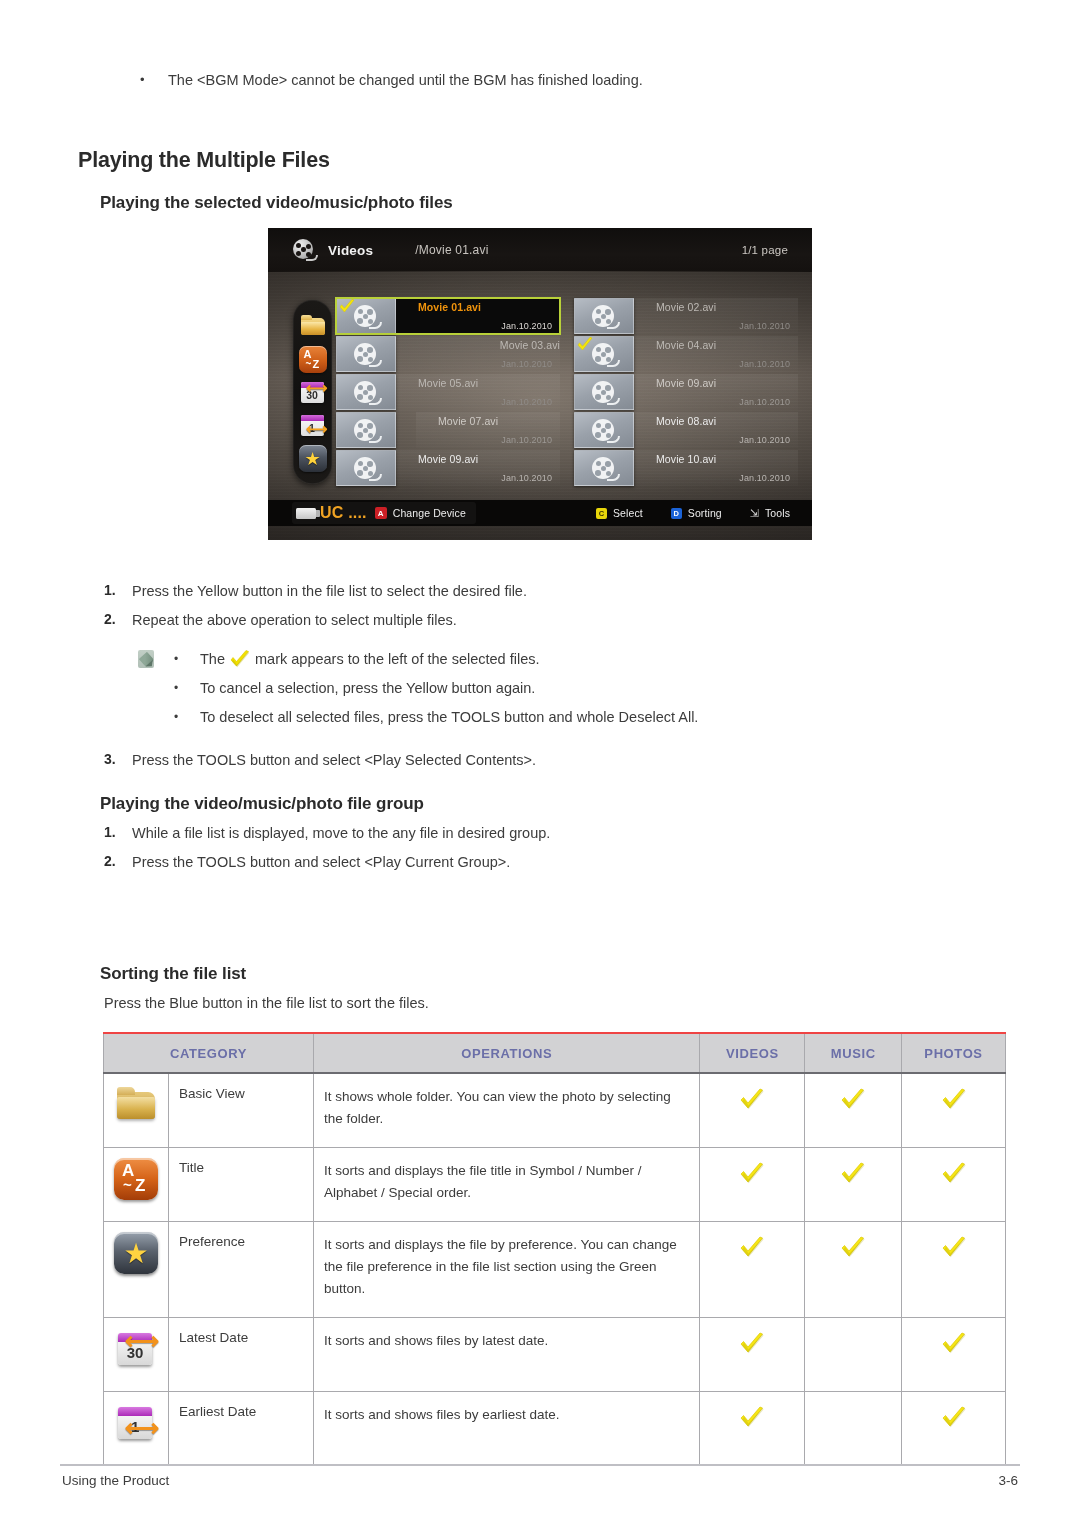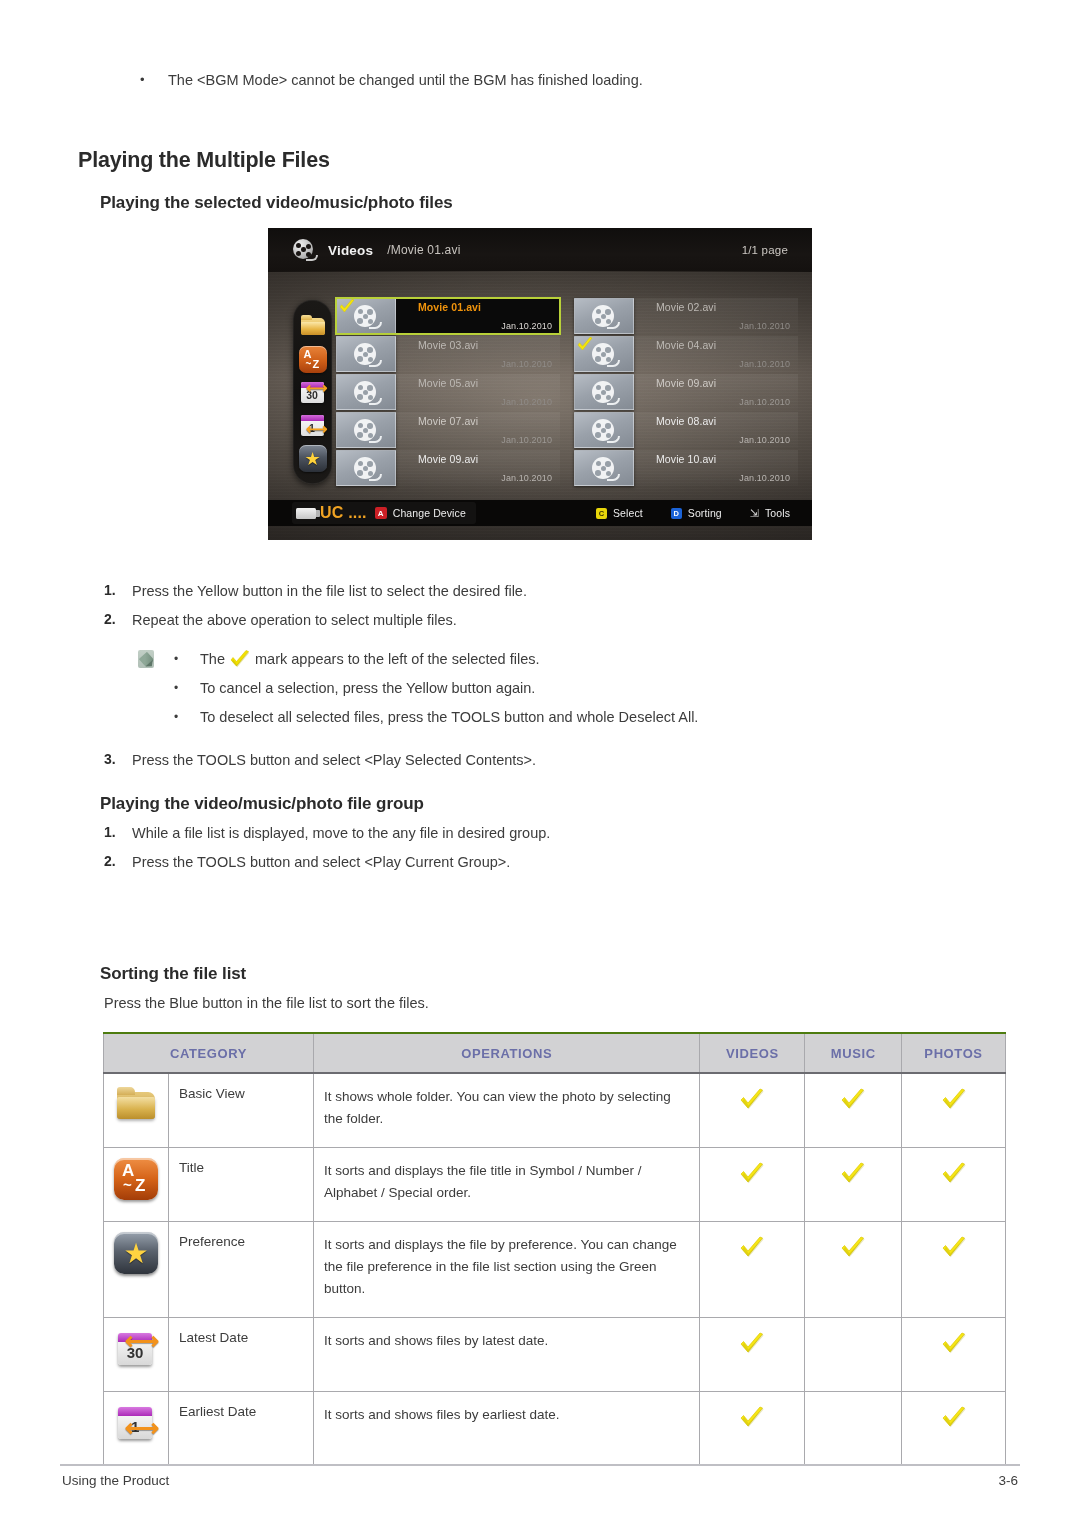--- a/index.html
+++ b/index.html
@@ -68,21 +68,21 @@
   .reel-ic .h1 { width:5px; height:5px; left:4px; top:3.5px; }
   .reel-ic .h2 { width:5px; height:5px; left:14px; top:4.5px; }
   .reel-ic .h3 { width:5px; height:5px; left:3.5px; top:12px; }
   .reel-ic .h4 { width:5px; height:5px; left:13.5px; top:13px; }
   .reel-ic .tail {
     position:absolute; left:14px; top:16px; width:12px; height:6px;
     border-bottom: 2.5px solid #c9c9c9; border-right: 2.5px solid #c9c9c9;
     border-radius: 0 0 9px 0;
   }
   .tv-title { color: #f2f2f2; font-size: 13.5px; font-weight: bold; margin-left: 10px; letter-spacing:0.2px; }
-  .tv-path  { color: #c8c4bf; font-size: 12px; margin-left: 14px; letter-spacing:0.2px; }
+  .tv-path  { color: #c8c4bf; font-size: 12px; margin-left: 42px; letter-spacing:0.2px; }
   .tv-page  { color: #cbc7c2; font-size: 11.5px; margin-left: auto; margin-right: 24px; letter-spacing:0.2px;}
 
   
   .rail {
     position: absolute; left: 25px; top: 72px; width: 39px; height: 184px;
     background: linear-gradient(180deg,#1b1917 0%,#121110 50%,#1b1917 100%);
     border-radius: 19px;
     box-shadow: 0 2px 6px rgba(0,0,0,0.6), inset 0 0 0 1px rgba(255,255,255,0.05);
     display:flex; flex-direction:column; align-items:center; justify-content:center; gap:6px;
   }
@@ -275,21 +275,21 @@
   }
   .stable thead th {
     background: #d2d2d4;
     color: #6b6fa8;
     font-size: 13px;
     font-weight: bold;
     letter-spacing: 0.6px;
     text-align: center;
     height: 40px;
     vertical-align: middle;
-    border-top: 2px solid #4d7c0f;
+    border-top: 2px solid #ef4444;
     border-bottom: 2px solid #6b6b70;
   }
   .col-icon  { width: 62px; }
   .col-cat   { width: 138px; }
   .col-ops   { width: 368px; }
   .col-v     { width: 100px; }
   .col-m     { width: 92px; }
   .col-p     { width: 99px; }
 
   .stable tbody td { background:#fff; padding: 12px 10px 12px 10px; }
@@ -428,21 +428,21 @@
               <div class="hh p3"></div>
               <div class="hh p4"></div>
               <div class="tl"></div>
             </div>
           </div>
           <div class="meta">
             <div class="fname">Movie 02.avi</div>
             <div class="fdate">Jan.10.2010</div>
           </div>
         </div>
-        <div class="fcell dimmer" style="left: 0px; top: 38px;">
+        <div class="fcell dimmer" style="left: 0px; top: 38px; text-align: right;">
           <div class="thumb">
             <div class="rl">
               <div class="d"></div>
               <div class="hh p0"></div>
               <div class="hh p1"></div>
               <div class="hh p2"></div>
               <div class="hh p3"></div>
               <div class="hh p4"></div>
               <div class="tl"></div>
             </div>
@@ -501,21 +501,21 @@
               <div class="hh p3"></div>
               <div class="hh p4"></div>
               <div class="tl"></div>
             </div>
           </div>
           <div class="meta">
             <div class="fname">Movie 09.avi</div>
             <div class="fdate">Jan.10.2010</div>
           </div>
         </div>
-        <div class="fcell dim" style="left: 0px; top: 114px;">
+        <div class="fcell dim" style="left: 0px; top: 114px; gap: 20px;">
           <div class="thumb">
             <div class="rl">
               <div class="d"></div>
               <div class="hh p0"></div>
               <div class="hh p1"></div>
               <div class="hh p2"></div>
               <div class="hh p3"></div>
               <div class="hh p4"></div>
               <div class="tl"></div>
             </div>

